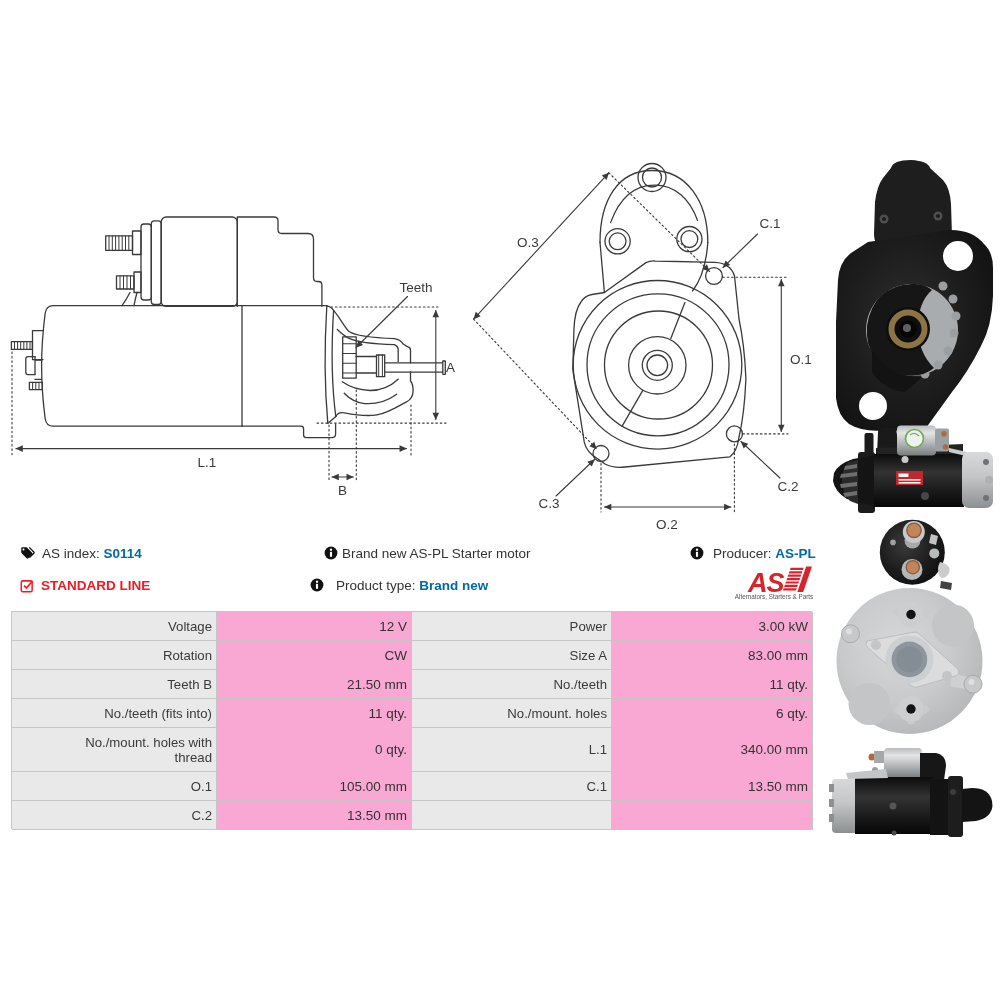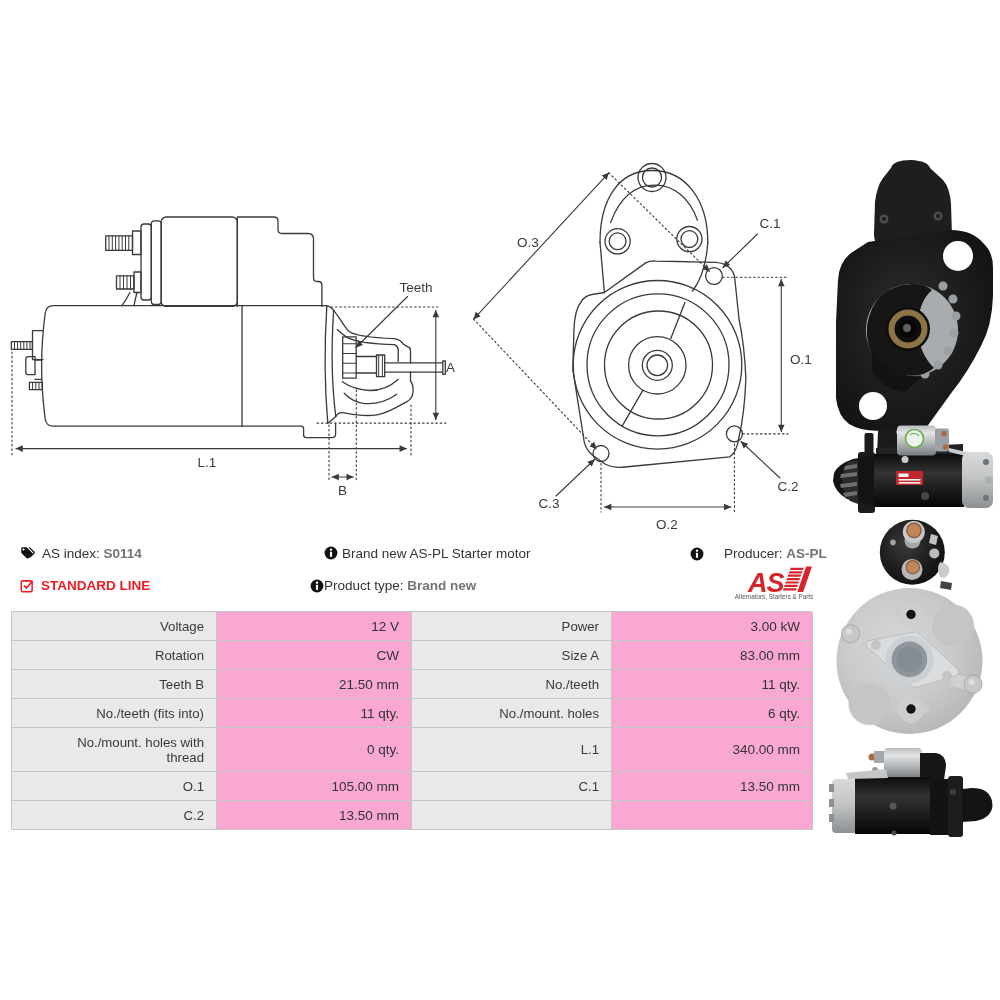--- a/index.html
+++ b/index.html
@@ -1,27 +1,27 @@
 <!DOCTYPE html>
 <html><head>
 <meta charset="utf-8">
 <style>
   html,body{margin:0;padding:0;background:#fff;}
   body{width:1000px;height:1000px;position:relative;font-family:"Liberation Sans",sans-serif;overflow:hidden;}
   .abs{position:absolute;}
   .info{font-size:13.5px;color:#333;white-space:nowrap;}
-  .info b{color:#737373;}
+  .info b{color:#0369a1;}
   #tbl{position:absolute;left:11px;top:611px;width:801px;height:218px;
        display:grid;grid-template-columns:205px 195px 200px 201px;
        grid-template-rows:29px 29px 29px 29px 44px 29px 29px;
        border-top:1px solid #c6c6c6;border-left:1px solid #c6c6c6;
        font-size:13.2px;color:#3a3a3a;box-sizing:border-box;}
   #tbl div{border-right:1px solid #c6c6c6;border-bottom:1px solid #c6c6c6;
        display:flex;align-items:center;justify-content:flex-end;
-       padding-right:12px;box-sizing:border-box;text-align:right;line-height:15px;}
+       padding-right:4px;box-sizing:border-box;text-align:right;line-height:15px;}
   #tbl .l{background:#e9e9e9;}
   #tbl .v{background:#f9a8d4;font-size:13.5px;color:#333;}
 </style>
 </head>
 <body>
 <svg class="abs" style="left:0;top:0" width="1000" height="1000" viewBox="0 0 1000 1000">
   <defs>
     <marker id="ah" markerWidth="8" markerHeight="7" refX="6.6" refY="3.5" orient="auto-start-reverse">
       <path d="M0.4,0.5 L7,3.5 L0.4,6.5 z" fill="#3a3a3a"></path>
     </marker>
@@ -329,29 +329,29 @@
   <span style="color:#ed1c24;font-weight:bold;">STANDARD LINE</span>
 </div>
 <div class="abs info" style="left:324px;top:546px;display:flex;align-items:flex-start;gap:4px;">
   <svg width="14" height="14" viewBox="0 0 24 24">
       <circle cx="12" cy="12" r="11" fill="#111"></circle>
       <rect x="10.2" y="10" width="3.6" height="8.5" fill="#fff"></rect>
       <circle cx="12" cy="6.3" r="2" fill="#fff"></circle>
     </svg>
   <span>Brand new AS-PL Starter motor</span>
 </div>
-<div class="abs info" style="left:310px;top:578px;display:flex;align-items:flex-end;gap:0;">
+<div class="abs info" style="left:310px;top:578px;display:flex;align-items:flex-start;gap:12px;">
   <svg width="14" height="14" viewBox="0 0 24 24">
       <circle cx="12" cy="12" r="11" fill="#111"></circle>
       <rect x="10.2" y="10" width="3.6" height="8.5" fill="#fff"></rect>
       <circle cx="12" cy="6.3" r="2" fill="#fff"></circle>
     </svg>
   <span>Product type: <b>Brand new</b></span>
 </div>
-<div class="abs info" style="left:690px;top:546px;display:flex;align-items:flex-end;gap:20px;">
+<div class="abs info" style="left:690px;top:546px;display:flex;align-items:flex-start;gap:9px;">
   <svg width="14" height="14" viewBox="0 0 24 24">
       <circle cx="12" cy="12" r="11" fill="#111"></circle>
       <rect x="10.2" y="10" width="3.6" height="8.5" fill="#fff"></rect>
       <circle cx="12" cy="6.3" r="2" fill="#fff"></circle>
     </svg>
   <span>Producer: <b>AS-PL</b></span>
 </div>
 
 <svg class="abs" style="left:735px;top:564px" width="85" height="38" viewBox="0 0 85 38">
   <g fill="#d8232a">

